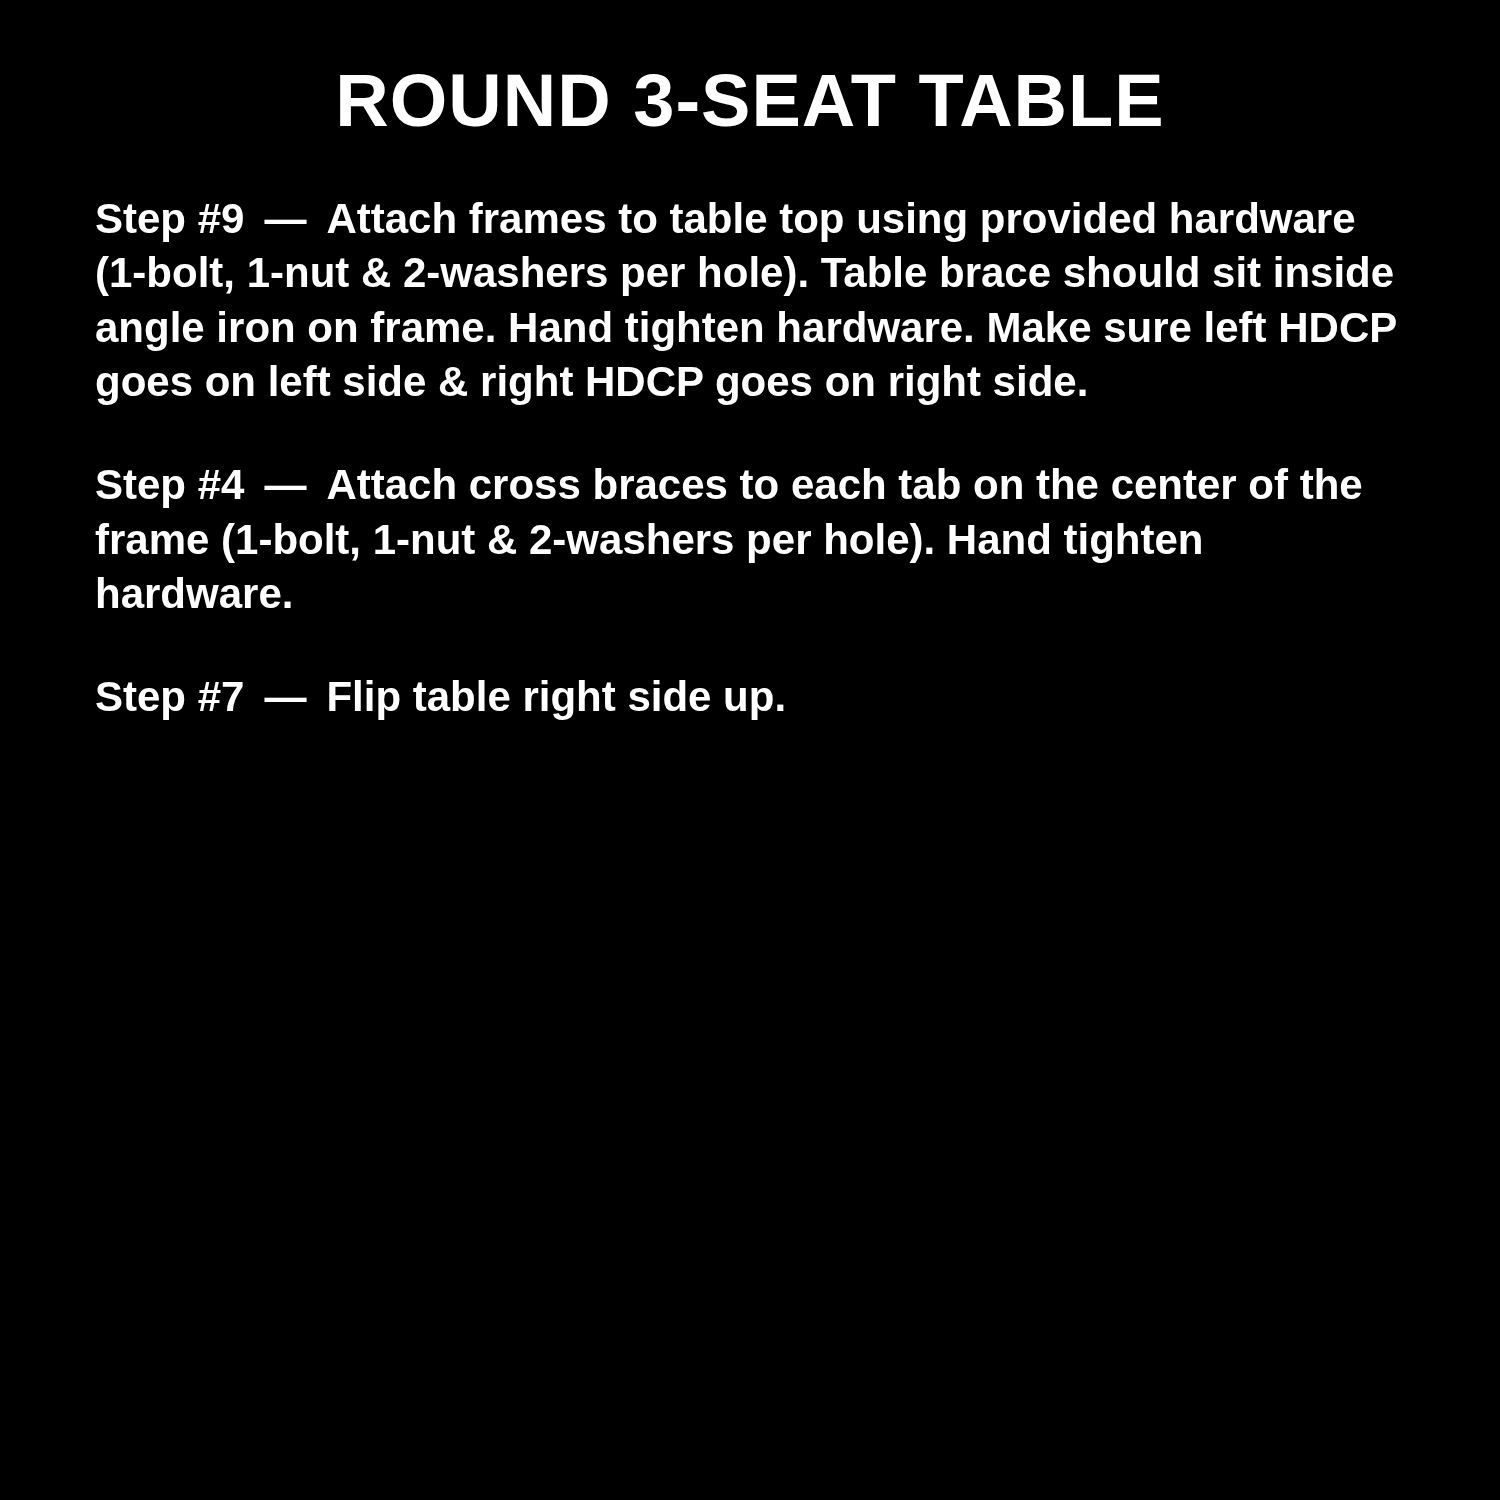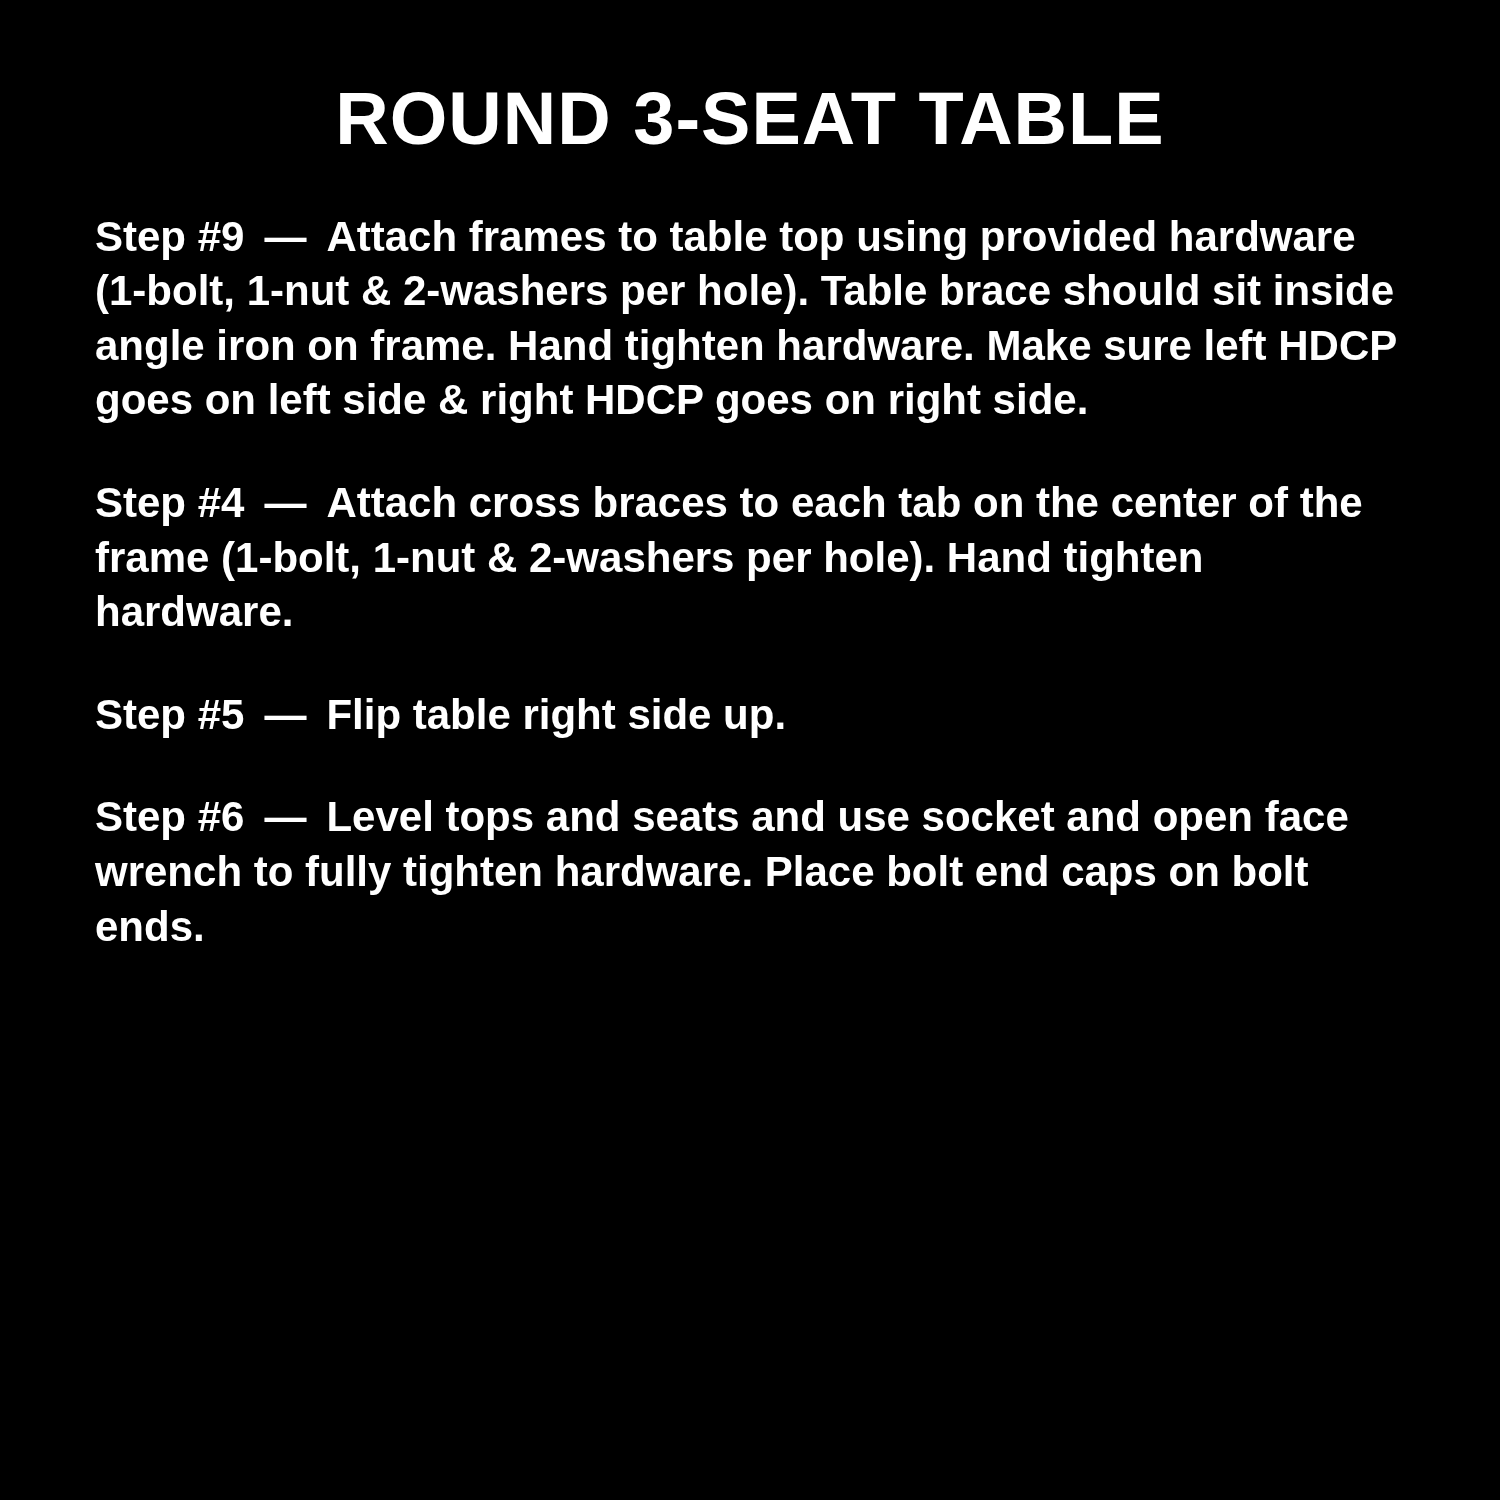--- a/index.html
+++ b/index.html
@@ -10,21 +10,21 @@
   .sheet {
     position: relative;
     width: 1500px;
     height: 1500px;
     background: #000000;
     color: #ffffff;
     font-family: "Liberation Sans", "DejaVu Sans", sans-serif;
     font-weight: bold;
     overflow: hidden;
     box-sizing: border-box;
-    padding: 80px 95px 0 95px;
+    padding: 62px 95px 0 95px;
   }
   .title-block {
     text-align: center;
     margin-bottom: 52px;
   }
   .title {
     font-size: 74px;
     line-height: 1.05;
     letter-spacing: 1px;
     margin: 0;
@@ -57,19 +57,18 @@
   </div>
 
   <div class="steps">
 
 
     <p class="step"><span>Step #9</span><span class="dash">—</span><span>Attach frames to table top using provided hardware (1-bolt, 1-nut &amp; 2-washers per hole). Table brace should sit inside angle iron on frame. Hand tighten hardware. Make sure left HDCP goes on left side &amp; right HDCP goes on right side.</span></p>
 
 
     <p class="step"><span>Step #4</span><span class="dash">—</span><span>Attach cross braces to each tab on the center of the frame (1-bolt, 1-nut &amp; 2-washers per hole). Hand tighten hardware.</span></p>
 
-    <p class="step"><span>Step #5</span><span class="dash">—</span><span>Flip table right side up.</span></p>
+    <p class="step"><span>Step #7</span><span class="dash">—</span><span>Flip table right side up.</span></p>
 
-    <p class="step"><span>Step #6</span><span class="dash">—</span><span>Level tops and seats and use socket and open face wrench to fully tighten hardware. Place bolt end caps on bolt ends.</span></p>
 
   </div>
 
 </div>
 
 </body></html>

